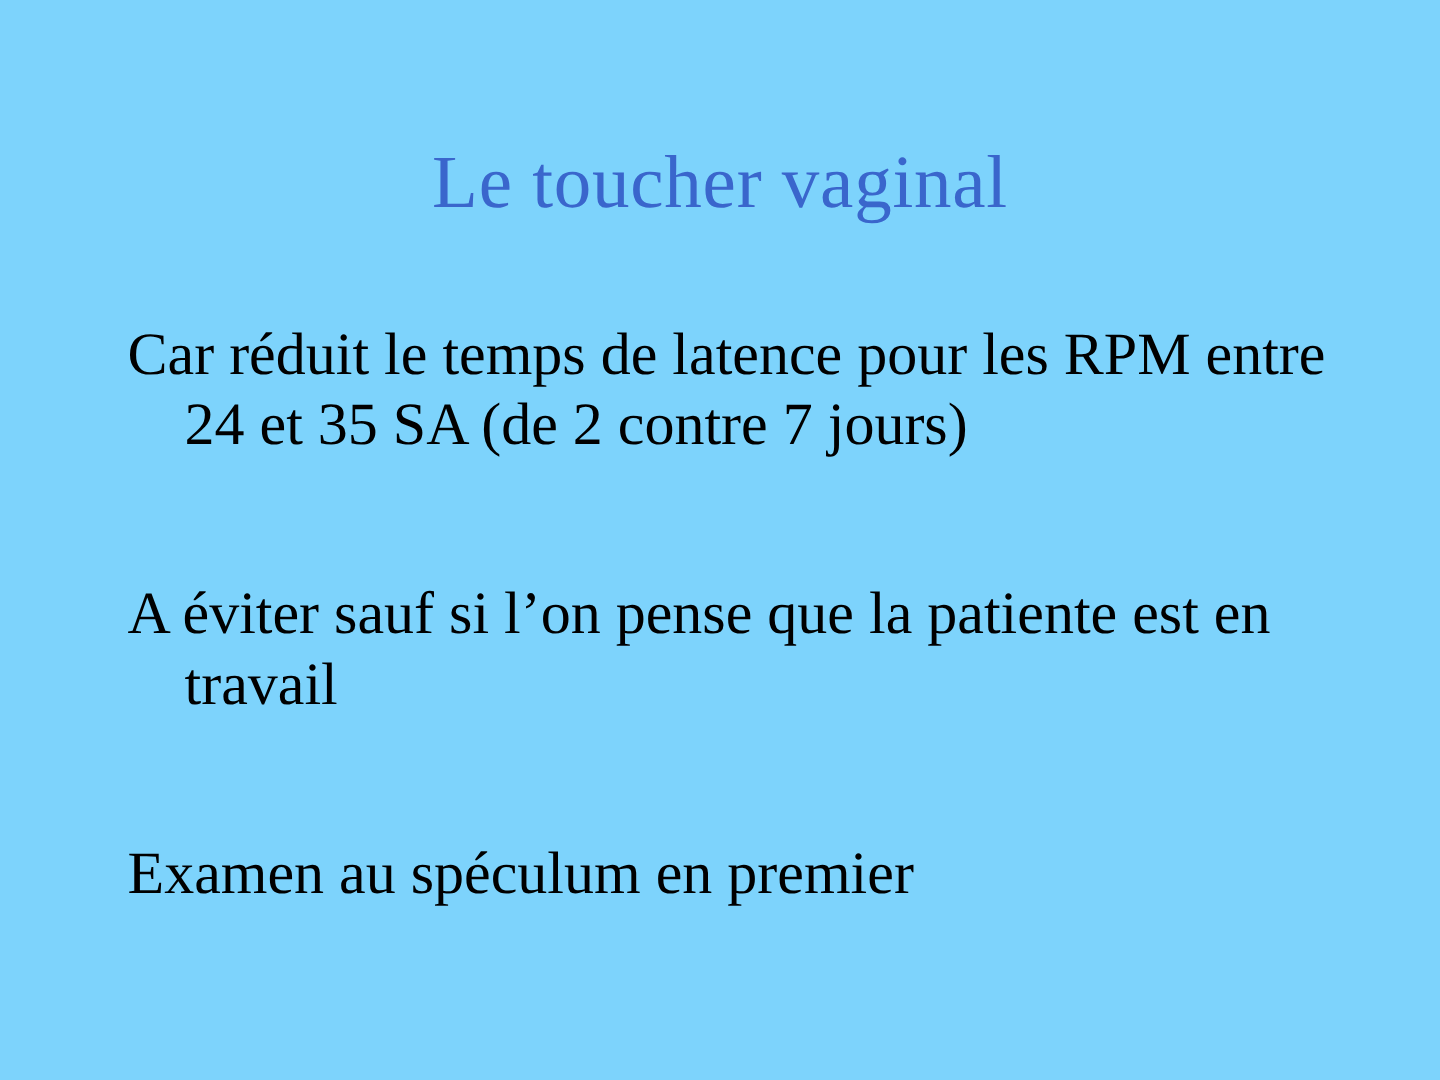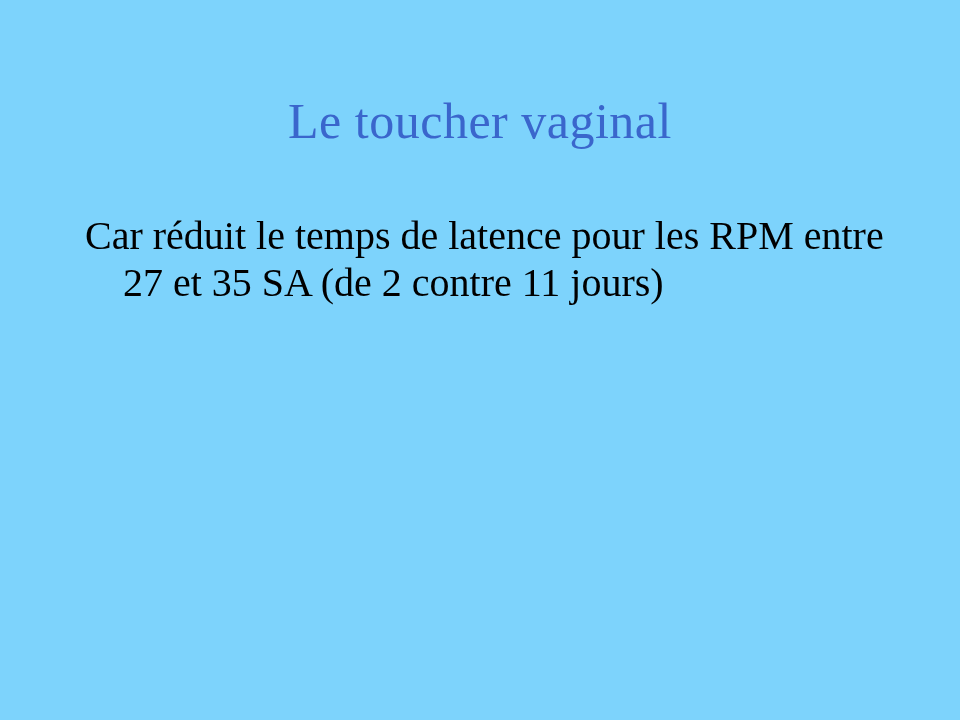--- a/index.html
+++ b/index.html
@@ -40,17 +40,19 @@
     min-height: 47px;
   }
 </style>
 </head>
 <body>
 
 <div class="slide" style="background: #7dd3fc;">
   <h1 class="slide-title" style="color: rgb(58, 102, 204);">Le toucher vaginal</h1>
 
   <div class="slide-body" style="color: rgb(0, 0, 0);">
-    <p>Car réduit le temps de latence pour les RPM entre 27 et 35 SA (de 2 contre 11 jours)</p>
+    <p>Car réduit le temps de latence pour les RPM entre 24 et 35 SA (de 2 contre 7 jours)</p>
     <p></p>
+    <p>A éviter sauf si l’on pense que la patiente est en travail</p>
     <p></p>
+    <p>Examen au spéculum en premier</p>
   </div>
 </div>
 
 </body></html>

